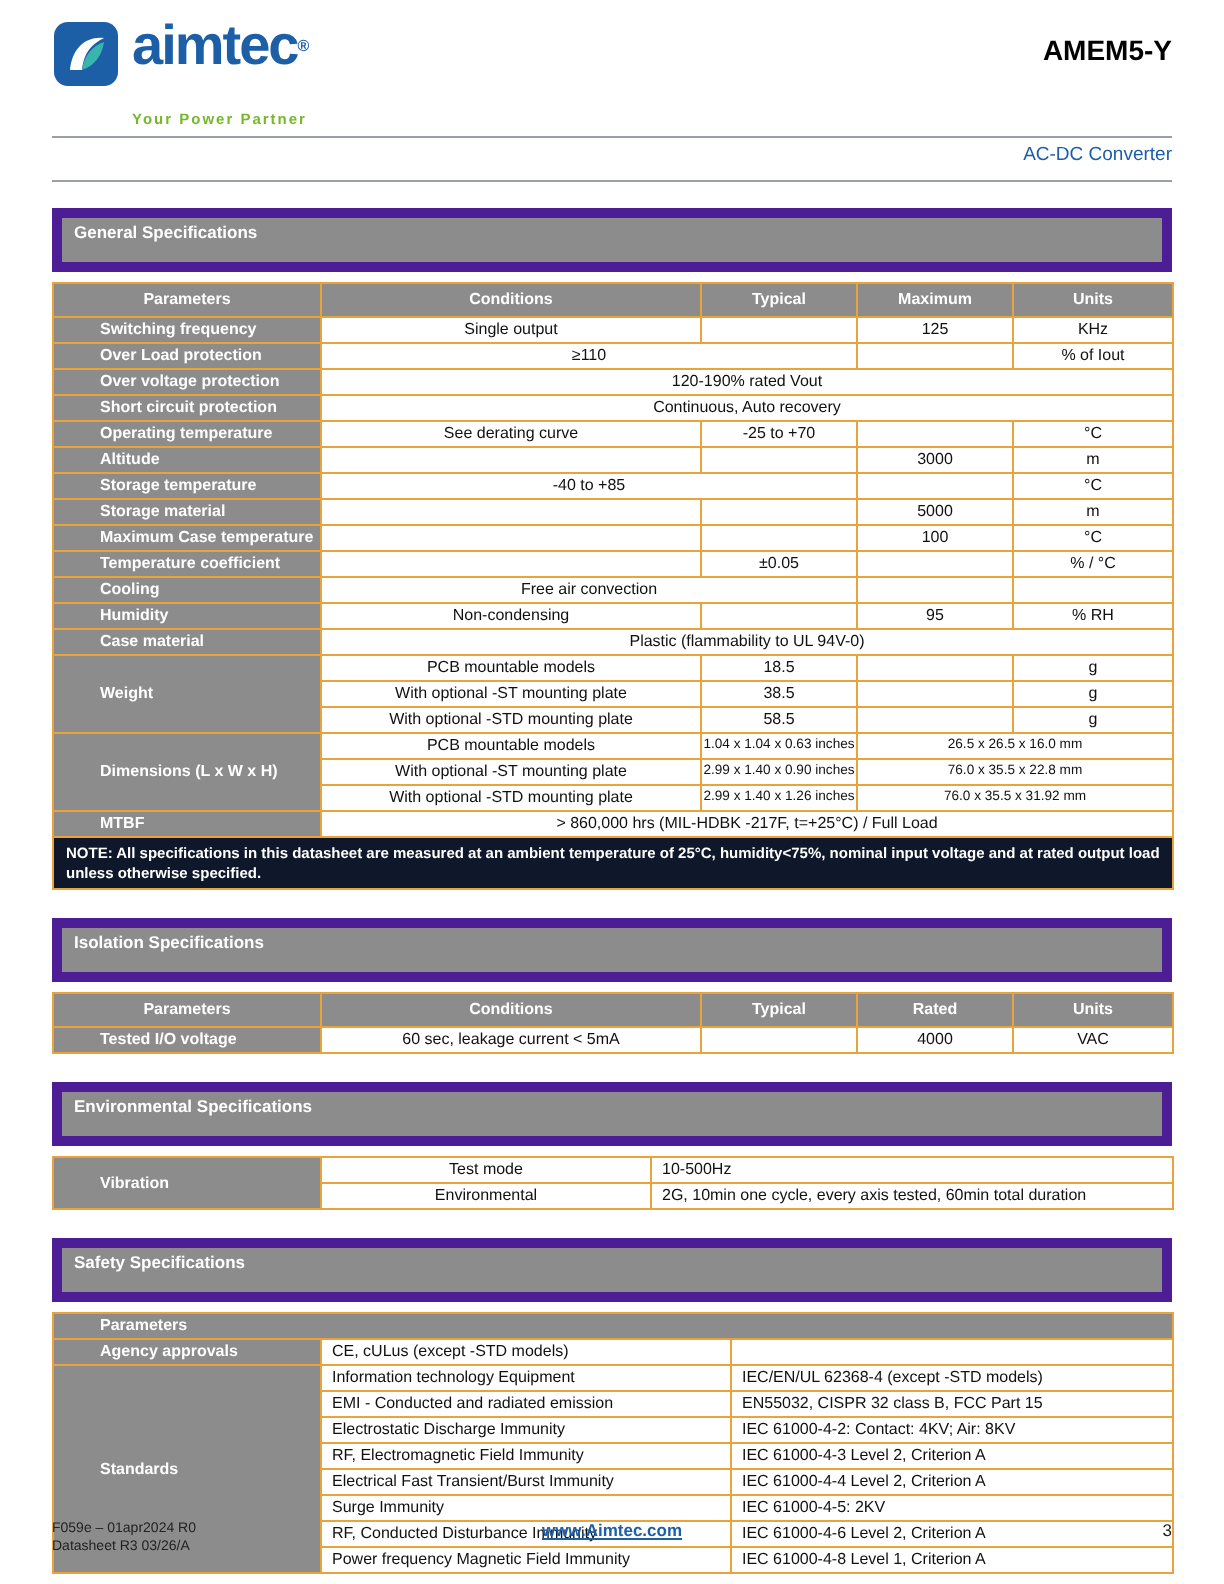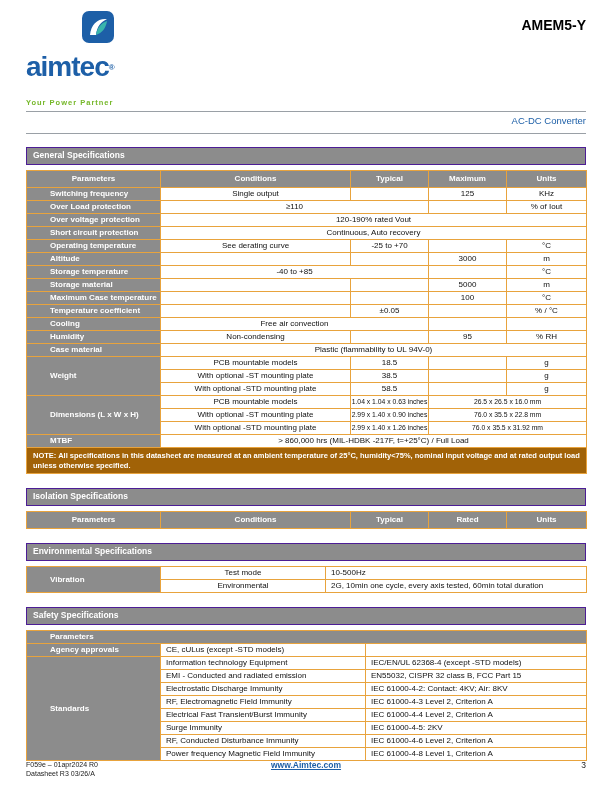--- a/index.html
+++ b/index.html
@@ -3,48 +3,48 @@
 <meta charset="utf-8">
 <style>
   * { margin:0; padding:0; box-sizing:border-box; }
   html,body { background:#ffffff; }
   .page {
     width:612px; height:792px; position:relative; background:#ffffff;
     font-family:"Liberation Sans", sans-serif; color:#111; overflow:hidden;
   }
   
   .hdr { display:flex; justify-content:space-between; align-items:flex-start; padding:10px 26px 0 26px; }
-  .logo { display:flex; gap:6px; align-items:flex-end;flex-direction:column; }
+  .logo { display:flex; gap:6px; align-items:flex-start; }
   .logo-text { display:flex; flex-direction:column; }
   .brand-line { line-height:26px; }
   .brand { font-size:28px; font-weight:bold; color:#1d5fa7; letter-spacing:-1px; }
   .reg { font-size:8px; color:#1d5fa7; vertical-align:super; font-weight:bold; }
   .tagline { font-size:7.5px; font-weight:bold; color:#76b82a; letter-spacing:1px; margin-top:14px; }
   .prod { font-size:14px; font-weight:bold; color:#000000; margin-top:7px; }
   .rule { height:1px; background:#9aa0a6; margin:4px 26px 0 26px; }
   .subtitle { text-align:right; padding:3px 26px 3px 26px; font-size:9.5px; color:#1d5fa7; }
   
   .content { padding:13px 26px 0 26px; }
   .sec { margin-bottom:14px; }
   .bar {
-    background:#8c8c8c; border:1px solid #4c1d95; color:#fff;
-    font-size:8.5px; font-weight:bold; height:18px; line-height:15px;
+    background:#8c8c8c; border:5px solid #4c1d95; color:#fff;
+    font-size:8.5px; font-weight:bold; height:32px; line-height:15px;
     padding-left:6px; margin-bottom:5px; width:560px;
   }
   table.spec { border-collapse:collapse; width:560px; table-layout:fixed; }
   table.spec td {
     border:1px solid #e8a33d; font-size:8px; line-height:10px;
     padding:1px 2px; text-align:center; height:13px; color:#111;
   }
   table.spec td.h { background:#8c8c8c; color:#fff; font-weight:bold; height:17px; }
   table.spec td.p { background:#8c8c8c; color:#fff; font-weight:bold; text-align:left; padding-left:23px; }
   table.spec td.l { text-align:left; padding-left:5px; }
   table.spec td.sm { font-size:6.8px; padding:1px 0; white-space:nowrap; }
   table.spec td.note {
-    background:#a16207; color:#fff; font-weight:bold; text-align:left;
+    background:#0f172a; color:#fff; font-weight:bold; text-align:left;
     font-size:7.5px; line-height:9.5px; padding:3px 6px; height:auto;
   }
   
   .footer { position:absolute; left:26px; right:26px; bottom:14px; display:flex; justify-content:space-between; align-items:flex-start; }
   .f-left { font-size:7px; color:#222; line-height:9px; width:180px; }
   .f-link { font-size:8.5px; font-weight:bold; color:#1d5fa7; text-decoration:underline; cursor:pointer; }
   .f-page { font-size:8.5px; color:#222; width:180px; text-align:right; }
 </style>
 </head>
 <body>
@@ -230,20 +230,27 @@
             <col style="width: 80px;">
           </colgroup>
           <tbody>
             <tr>
               <td class="h">Parameters</td>
               <td class="h">Conditions</td>
               <td class="h">Typical</td>
               <td class="h">Rated</td>
               <td class="h">Units</td>
             </tr>
+            <tr>
+              <td class="p">Tested I/O voltage</td>
+              <td>60 sec, leakage current &lt; 5mA</td>
+              <td></td>
+              <td>4000</td>
+              <td>VAC</td>
+            </tr>
           </tbody>
         </table>
     </section>
 
     <section class="sec">
       <div class="bar">Environmental Specifications</div>
       <table class="spec">
           <colgroup>
             <col style="width: 134px;">
             <col style="width: 165px;">

